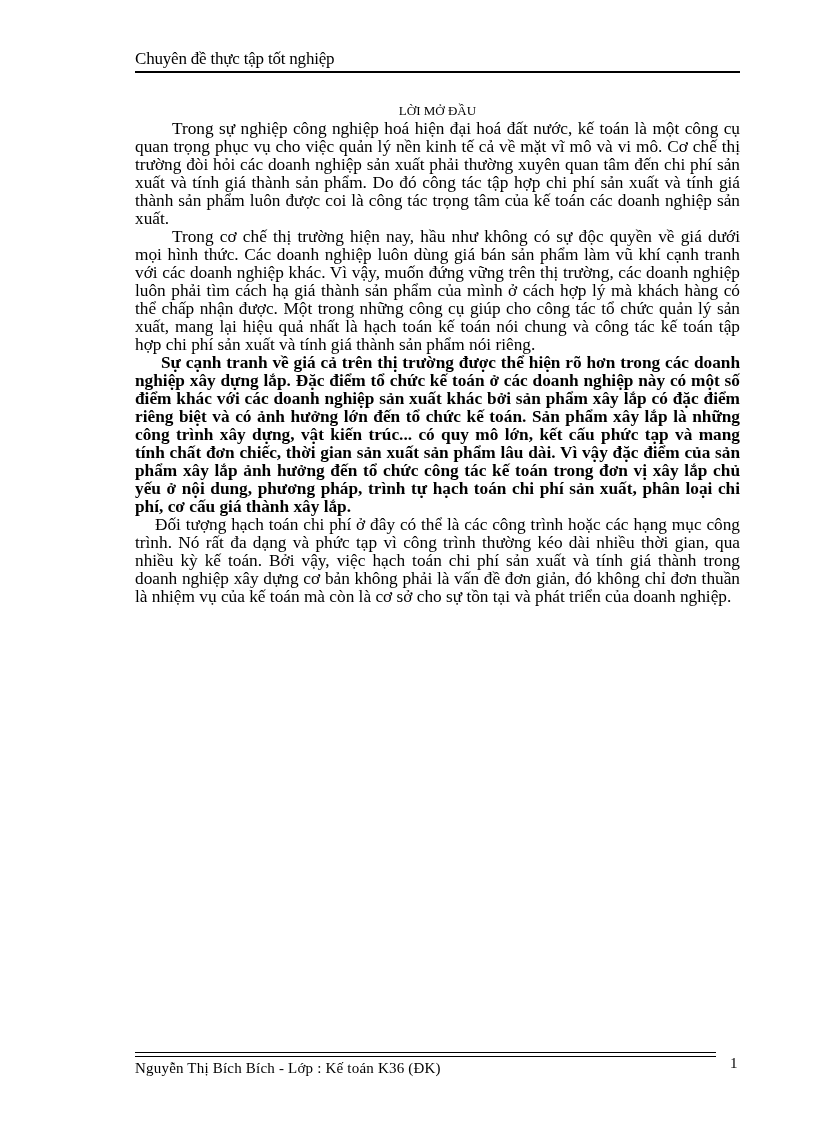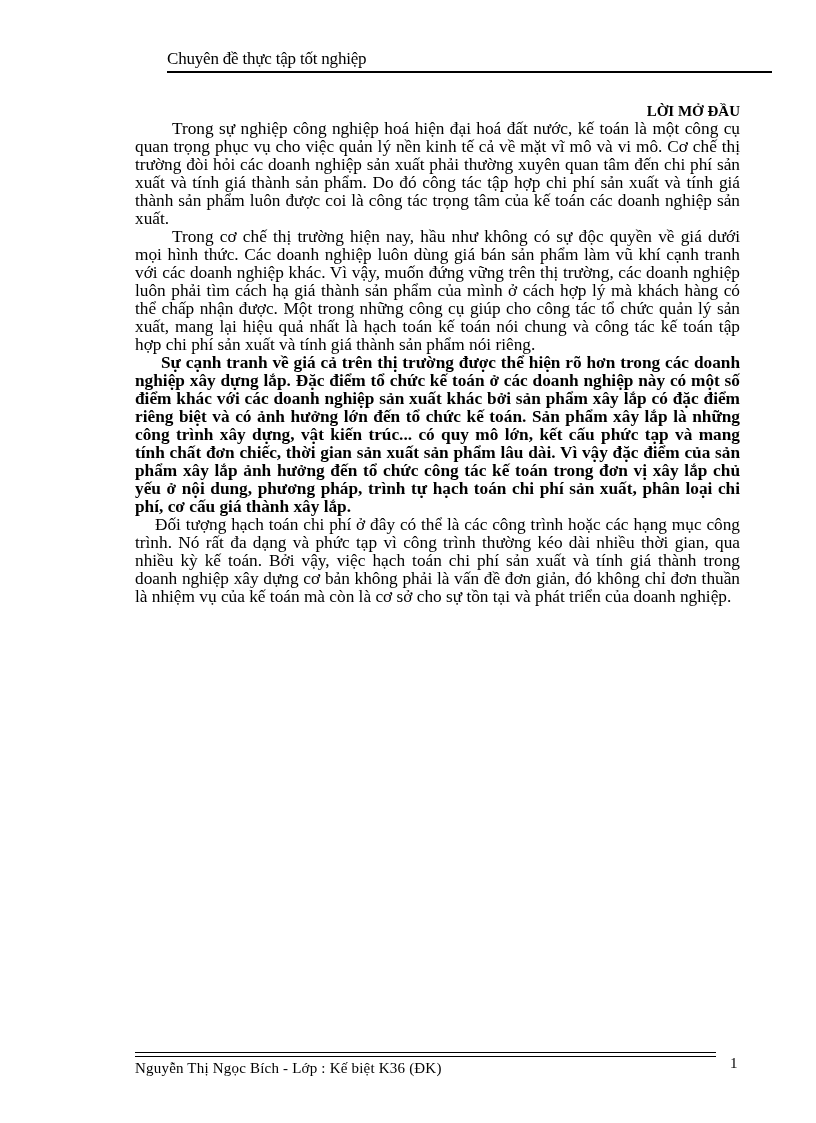--- a/index.html
+++ b/index.html
@@ -2,26 +2,26 @@
 <html><head>
   <meta charset="utf-8">
   <style>
     html, body { margin: 0; padding: 0; background: #ffffff; }
     body {
       width: 816px; height: 1123px; position: relative; overflow: hidden;
       font-family: "Liberation Serif", "DejaVu Serif", serif; color: #000;
     }
     .header {
       position: absolute; left: 135px; top: 48px; width: 605px;
-      border-bottom: 2px solid #000; padding-bottom: 1px; margin-left: 32px;
+      border-bottom: 2px solid #000; padding-bottom: 1px;
     }
     .header-text { font-size: 17px; line-height: 22px; letter-spacing: -0.2px; }
     .title {
       position: absolute; left: 135px; top: 100px; width: 605px;
-      text-align: right; font-weight: bold; font-size: 15px; line-height: 22px;
+      text-align: center; font-weight: normal; font-size: 13px; line-height: 22px;
     }
     .body {
       position: absolute; left: 135px; top: 120px; width: 605px;
       font-size: 17.3px; line-height: 18px;
     }
     .para { margin: 0; text-align: justify; text-align-last: left; }
     .para.indent-l { text-indent: 37px; }
     .para.indent-m { text-indent: 26px; font-weight: bold; }
     .para.indent-s { text-indent: 20px; }
     .footer-lines {
@@ -46,14 +46,14 @@
 <div class="title">LỜI MỞ ĐẦU</div>
 
 <div class="body">
   <p class="para indent-l">Trong sự nghiệp  công nghiệp  hoá hiện  đại hoá đất nước, kế toán là một công cụ quan trọng phục vụ cho việc quản lý nền kinh tế cả về mặt vĩ mô và vi mô. Cơ chế thị trường đòi hỏi các doanh nghiệp sản xuất phải thường xuyên quan tâm đến chi phí sản xuất và tính giá thành sản phẩm. Do đó công tác tập hợp chi phí sản xuất và tính giá thành sản phẩm luôn được coi là công tác trọng tâm của kế toán các doanh nghiệp sản xuất.</p>
   <p class="para indent-l">Trong cơ chế thị trường hiện nay, hầu như không có sự độc quyền về giá dưới mọi hình thức. Các doanh nghiệp luôn dùng giá bán sản phẩm làm vũ khí cạnh tranh với các doanh nghiệp khác. Vì vậy, muốn đứng vững trên thị trường, các doanh nghiệp luôn phải tìm cách hạ giá thành sản phẩm của mình ở cách hợp lý mà khách hàng có thể chấp nhận được. Một trong những công cụ giúp cho công tác tổ chức quản lý sản xuất, mang lại hiệu quả nhất là hạch toán kế toán nói chung và công tác kế toán tập hợp chi phí sản xuất và tính giá thành sản phẩm nói riêng.</p>
   <p class="para indent-m">Sự cạnh tranh về giá cả trên thị trường được thể hiện rõ hơn trong các doanh nghiệp xây dựng lắp. Đặc điểm tổ chức kế toán ở các doanh nghiệp này có một số điểm khác với các doanh nghiệp sản xuất khác bởi sản phẩm xây lắp có đặc điểm riêng biệt và có ảnh hưởng lớn đến tổ chức kế toán. Sản phẩm xây lắp là những công trình xây dựng, vật kiến trúc... có quy mô lớn, kết cấu phức tạp và mang tính chất đơn chiếc, thời gian sản xuất sản phẩm lâu dài. Vì vậy đặc điểm của sản phẩm xây lắp ảnh hưởng đến tổ chức công tác kế toán trong đơn vị xây lắp chủ yếu ở nội dung, phương pháp, trình tự  hạch toán chi phí sản xuất, phân loại chi phí, cơ cấu giá thành xây lắp.</p>
   <p class="para indent-s">Đối tượng hạch toán chi phí ở đây có thể là các công trình hoặc các hạng mục công trình. Nó rất đa dạng và phức tạp vì công trình thường kéo dài nhiều thời gian, qua nhiều kỳ kế toán. Bởi vậy, việc hạch toán chi phí sản xuất và tính giá thành trong doanh nghiệp xây dựng cơ bản không phải là vấn đề đơn giản, đó không chỉ đơn thuần là nhiệm vụ của kế toán mà còn là cơ sở cho sự tồn tại và phát triển của doanh nghiệp.</p>
 </div>
 
 <div class="footer-lines"></div>
-<div class="footer-text">Nguyễn  Thị  Ngọc Bích  - Lớp : Kế biệt K36 (ĐK)</div>
+<div class="footer-text">Nguyễn  Thị  Bích Bích  - Lớp : Kế toán K36 (ĐK)</div>
 <div class="page-number">1</div>
 
 </body></html>

